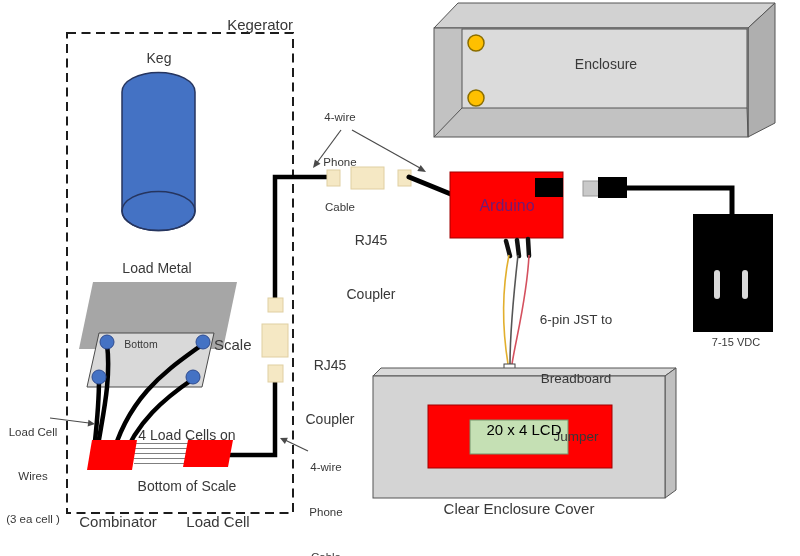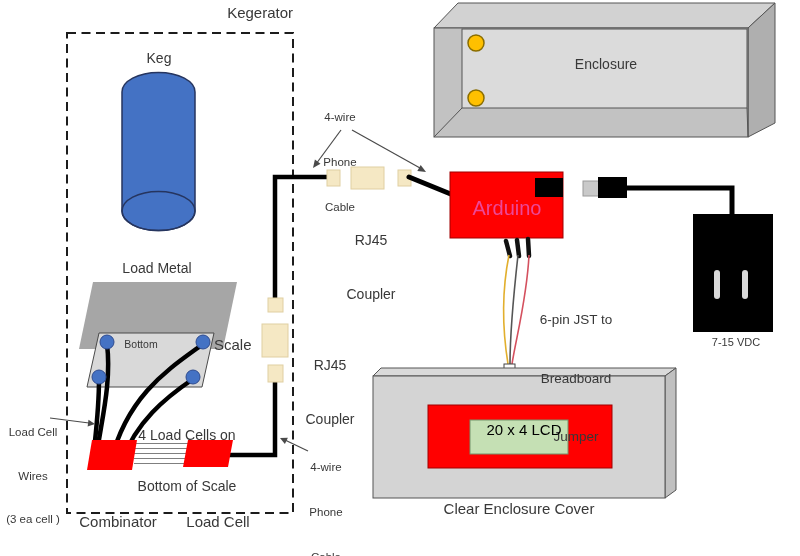--- a/index.html
+++ b/index.html
@@ -8,34 +8,34 @@
   .canvas svg{position:absolute;left:0;top:0;}
   .lbl{position:absolute;white-space:pre;color:#383838;}
   .center{text-align:center;}
   .right{text-align:right;}
   .wire{fill:none;stroke:#000;stroke-width:4.5;stroke-linecap:round;}
   .wire2{fill:none;stroke:#000;stroke-width:5;stroke-linecap:round;}
   .thin{fill:none;stroke:#4a4a4a;stroke-width:1.2;}
   .tan{stroke:#E0CFA2;stroke-width:1;}
   .dashed{fill:none;stroke:#1c1c1c;stroke-width:2;stroke-dasharray:9 5.5;}
 
-  #kegerator-label{left:200px;top:4px;width:93px;font-size:15px;}
+  #kegerator-label{left:200px;top:16px;width:93px;font-size:15px;}
   #keg-label{left:129px;top:50px;width:60px;font-size:14px;}
   #sheet-metal-label{left:107px;top:260px;width:100px;font-size:14px;}
   #bottom-label{left:118px;top:338px;width:46px;font-size:10.5px;}
   #scale-label{left:214px;top:336px;font-size:15px;}
   #load-cells-note{left:126px;top:393px;width:122px;font-size:14px;line-height:17px;}
   #load-cell-wires-note{left:2px;top:396px;width:62px;font-size:11.5px;line-height:14.5px;}
   #combinator-label{left:66px;top:472px;width:104px;font-size:15px;line-height:20px;}
   #amplifier-label{left:166px;top:472px;width:104px;font-size:15px;line-height:20px;}
   #phone-top-label{left:310px;top:80px;width:60px;font-size:11.5px;line-height:15px;}
   #phone-bottom-label{left:300px;top:430px;width:52px;font-size:11.5px;line-height:15px;}
   #rj45-top-label{left:334px;top:195px;width:74px;font-size:14px;line-height:18px;}
   #rj45-mid-label{left:293px;top:320px;width:74px;font-size:14px;line-height:18px;}
-  #arduino-label{left:452px;top:197px;width:110px;font-size:20px;color:#ec4899;}
+  #arduino-label{left:452px;top:197px;width:110px;font-size:16px;color:#701a75;}
   #enclosure-label{left:546px;top:56px;width:120px;font-size:14px;}
   #jst-label{left:516px;top:271px;width:120px;font-size:13.5px;line-height:19.5px;}
   #power-label{left:686px;top:336px;width:100px;font-size:11px;}
   #lcd-label{left:470px;top:421px;width:108px;font-size:15px;color:#000000;}
   #cover-label{left:419px;top:500px;width:200px;font-size:15px;}
   #nts-label{left:789px;top:533px;width:36px;font-size:11.5px;font-weight:bold;font-style:italic;color:#111;}
 </style>
 </head>
 <body>
 

